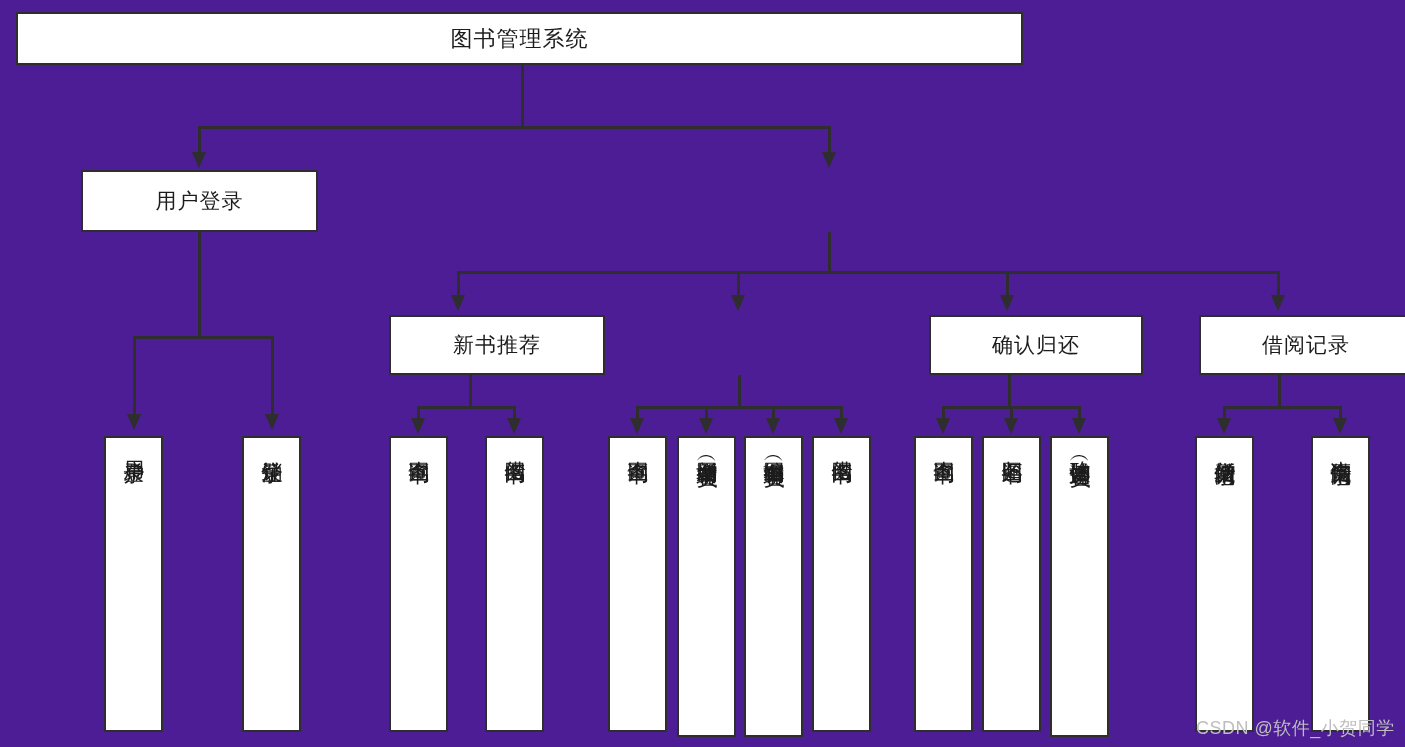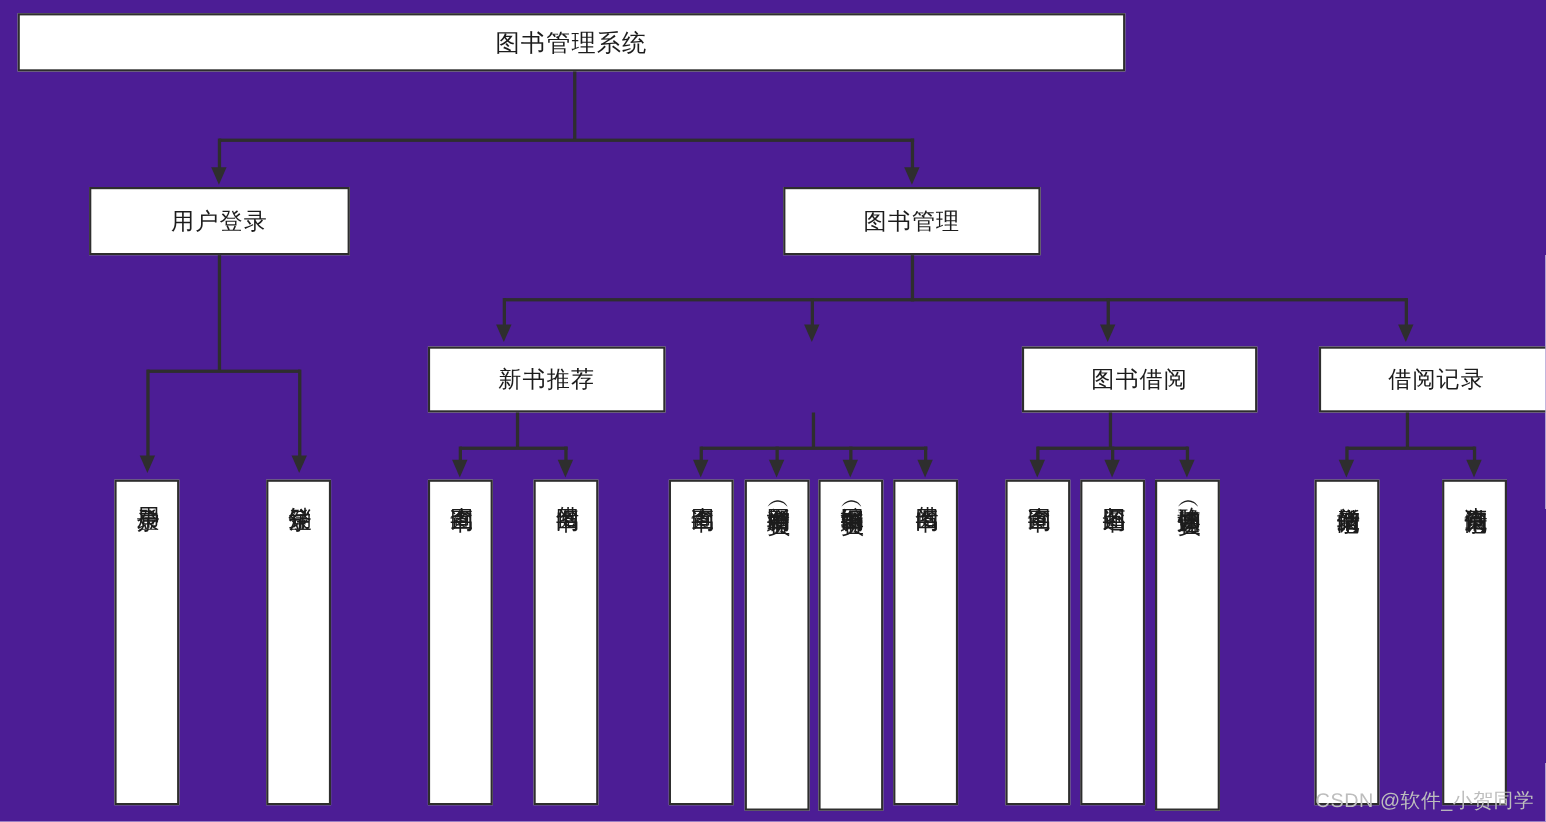--- a/index.html
+++ b/index.html
@@ -87,23 +87,20 @@
 
   <div class="conn v" style="left:521px; top:65px; width:2.5px; height:63px;"></div>
   <div class="conn h" style="left:199px; top:126px; width:632px; height:2.5px;"></div>
   <div class="conn v" style="left:198px; top:126px; width:2.5px; height:28px;"></div>
   <div class="arrow" style="left:192px; top:152px;"></div>
   <div class="conn v" style="left:828px; top:126px; width:2.5px; height:28px;"></div>
   <div class="arrow" style="left:822px; top:152px;"></div>
 
   <div class="node lvl1" style="left:81px; top:170px; width:237px; height:62px;">
     <span class="htext">用户登录</span>
-  </div>
-  <div class="node lvl1" style="left:712px; top:170px; width:234px; height:62px;">
-    <span class="htext">图书管理</span>
   </div>
 
   <div class="conn v" style="left:198px; top:232px; width:2.5px; height:106px;"></div>
   <div class="conn h" style="left:134px; top:336px; width:139px; height:2.5px;"></div>
   <div class="conn v" style="left:133px; top:336px; width:2.5px; height:81px;"></div>
   <div class="arrow" style="left:127px; top:414px;"></div>
   <div class="conn v" style="left:271px; top:336px; width:2.5px; height:81px;"></div>
   <div class="arrow" style="left:265px; top:414px;"></div>
 
   <div class="conn v" style="left:828px; top:232px; width:2.5px; height:42px;"></div>
@@ -114,21 +111,21 @@
   <div class="arrow" style="left:731px; top:295px;"></div>
   <div class="conn v" style="left:1006px; top:271px; width:2.5px; height:27px;"></div>
   <div class="arrow" style="left:1000px; top:295px;"></div>
   <div class="conn v" style="left:1277px; top:271px; width:2.5px; height:27px;"></div>
   <div class="arrow" style="left:1271px; top:295px;"></div>
 
   <div class="node lvl2" style="left:362px; top:315px; width:216px; height:60px;">
     <span class="htext">新书推荐</span>
   </div>
   <div class="node lvl2" style="left:902px; top:315px; width:214px; height:60px;">
-    <span class="htext">图书借阅</span>
+    <span class="htext">确认归还</span>
   </div>
   <div class="node lvl2" style="left:1172px; top:315px; width:214px; height:60px;">
     <span class="htext">借阅记录</span>
   </div>
 
   <div class="conn v" style="left:469px; top:375px; width:2.5px; height:33px;"></div>
   <div class="conn h" style="left:418px; top:406px; width:98px; height:2.5px;"></div>
   <div class="conn v" style="left:417px; top:406px; width:2.5px; height:15px;"></div>
   <div class="arrow" style="left:411px; top:418px;"></div>
   <div class="conn v" style="left:513px; top:406px; width:2.5px; height:15px;"></div>

